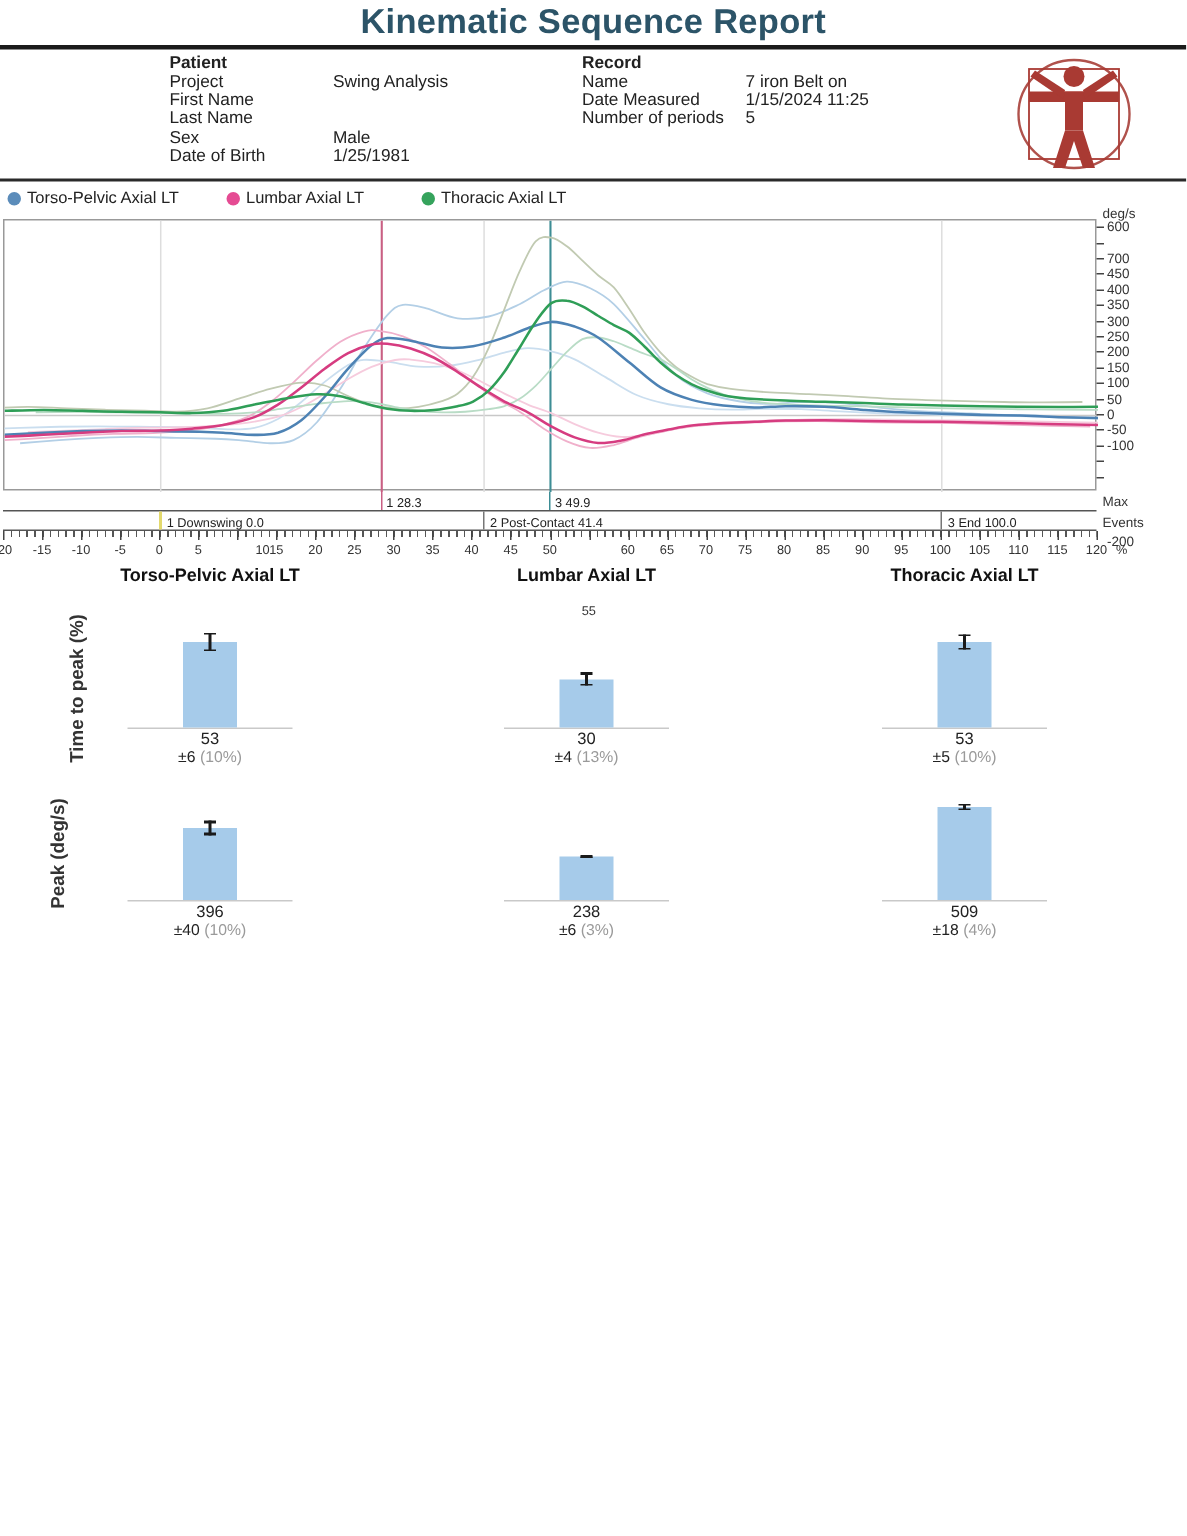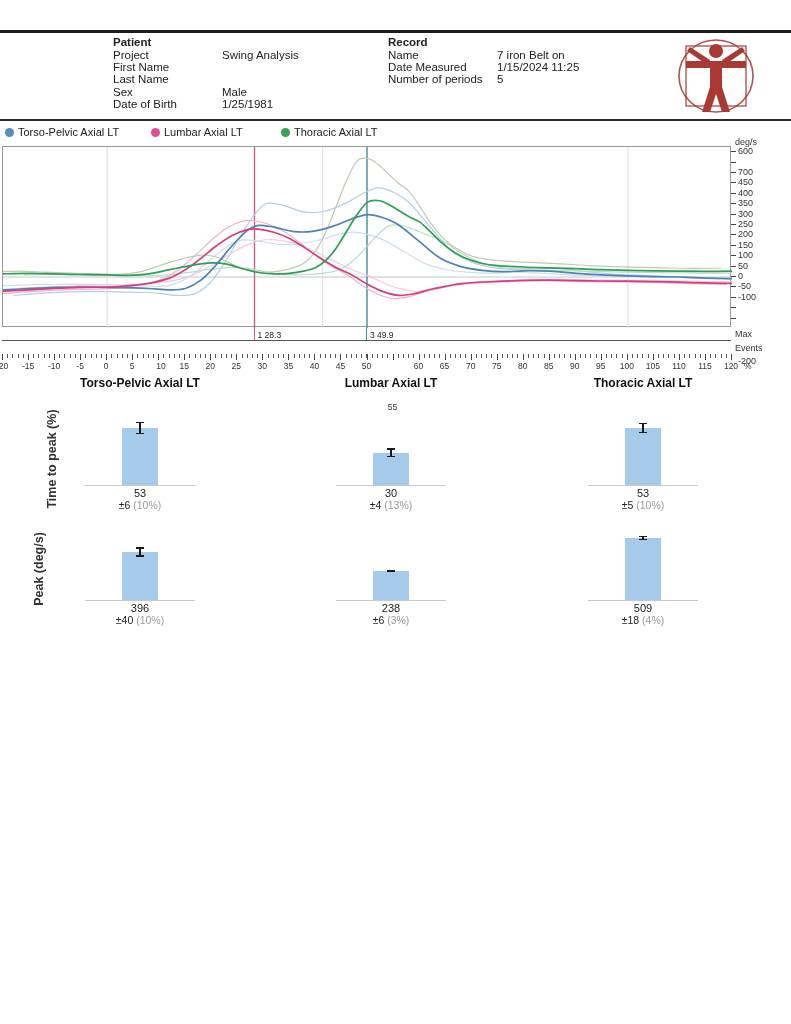--- a/index.html
+++ b/index.html
@@ -59,20 +59,21 @@
   .err-line { position:absolute; background:#1a1a1a; }
   .bar-value { position:absolute; transform:translateX(-50%); font-size:11px; color:#222; white-space:nowrap; }
   .bar-err { position:absolute; transform:translateX(-50%); font-size:10.5px; color:#222; white-space:nowrap; }
   .bar-err .pct { color:#9a9a9a; }
 </style>
 </head>
 <body>
 
 <div id="page">
 
+  <div id="title">Kinematic Sequence Report</div>
   <div class="rule1"></div>
 
   <div id="patient-block" class="info-block">
     <div class="info-heading">Patient</div>
     <div class="info-row">
       <div class="info-label">Project</div>
       <div class="info-value">Swing Analysis</div>
     </div>
     <div class="info-row">
       <div class="info-label">First Name</div>
@@ -193,39 +194,47 @@
       <div class="ytick-mark" style="left: 731px; top: 317.638px;"></div>
       <div class="ytick-label" style="left: 738px; top: 313.638px; margin-top: 43px;">-200</div>
     </div>
 
   <div id="max-band" class="band">
       <div class="band-sep" style="left: 251.505px; background: rgb(201, 95, 131);"></div>
       <div class="band-label" style="left: 255.505px;">1  28.3</div>
       <div class="band-sep" style="left: 363.979px; background: rgb(61, 141, 149);"></div>
       <div class="band-label" style="left: 367.979px;">3  49.9</div>
     </div>
+  <div id="events-band" class="band">
+      <div class="band-sep" style="left: 104.143px; background: rgb(227, 217, 109); width: 2px;"></div>
+      <div class="band-label" style="left: 109.143px;">1 Downswing 0.0</div>
+      <div class="band-sep" style="left: 319.719px; background: rgb(119, 119, 119); width: 1px;"></div>
+      <div class="band-label" style="left: 324.719px;">2 Post-Contact 41.4</div>
+      <div class="band-sep" style="left: 624.857px; background: rgb(119, 119, 119); width: 1px;"></div>
+      <div class="band-label" style="left: 629.857px;">3 End 100.0</div>
+    </div>
   <div class="right-side-label" style="top:329px">Max</div>
   <div class="right-side-label" style="top:343px">Events</div>
 
   <div id="ruler">
     <div class="minor-ticks"></div>
   <div class="major-tick" style="left: 0px;"></div>
       <div class="major-label" style="left: 0px;">-20</div>
       <div class="major-tick" style="left: 26.0357px;"></div>
       <div class="major-label" style="left: 26.0357px;">-15</div>
       <div class="major-tick" style="left: 52.0714px;"></div>
       <div class="major-label" style="left: 52.0714px;">-10</div>
       <div class="major-tick" style="left: 78.1071px;"></div>
       <div class="major-label" style="left: 78.1071px;">-5</div>
       <div class="major-tick" style="left: 104.143px;"></div>
       <div class="major-label" style="left: 104.143px;">0</div>
       <div class="major-tick" style="left: 130.179px;"></div>
       <div class="major-label" style="left: 130.179px;">5</div>
       <div class="major-tick" style="left: 156.214px;"></div>
-      <div class="major-label" style="left: 159px;">10</div>
+      <div class="major-label" style="left: 173px;">10</div>
       <div class="major-tick" style="left: 182.25px;"></div>
       <div class="major-label" style="left: 182.25px;">15</div>
       <div class="major-tick" style="left: 208.286px;"></div>
       <div class="major-label" style="left: 208.286px;">20</div>
       <div class="major-tick" style="left: 234.321px;"></div>
       <div class="major-label" style="left: 234.321px;">25</div>
       <div class="major-tick" style="left: 260.357px;"></div>
       <div class="major-label" style="left: 260.357px;">30</div>
       <div class="major-tick" style="left: 286.393px;"></div>
       <div class="major-label" style="left: 286.393px;">35</div>

